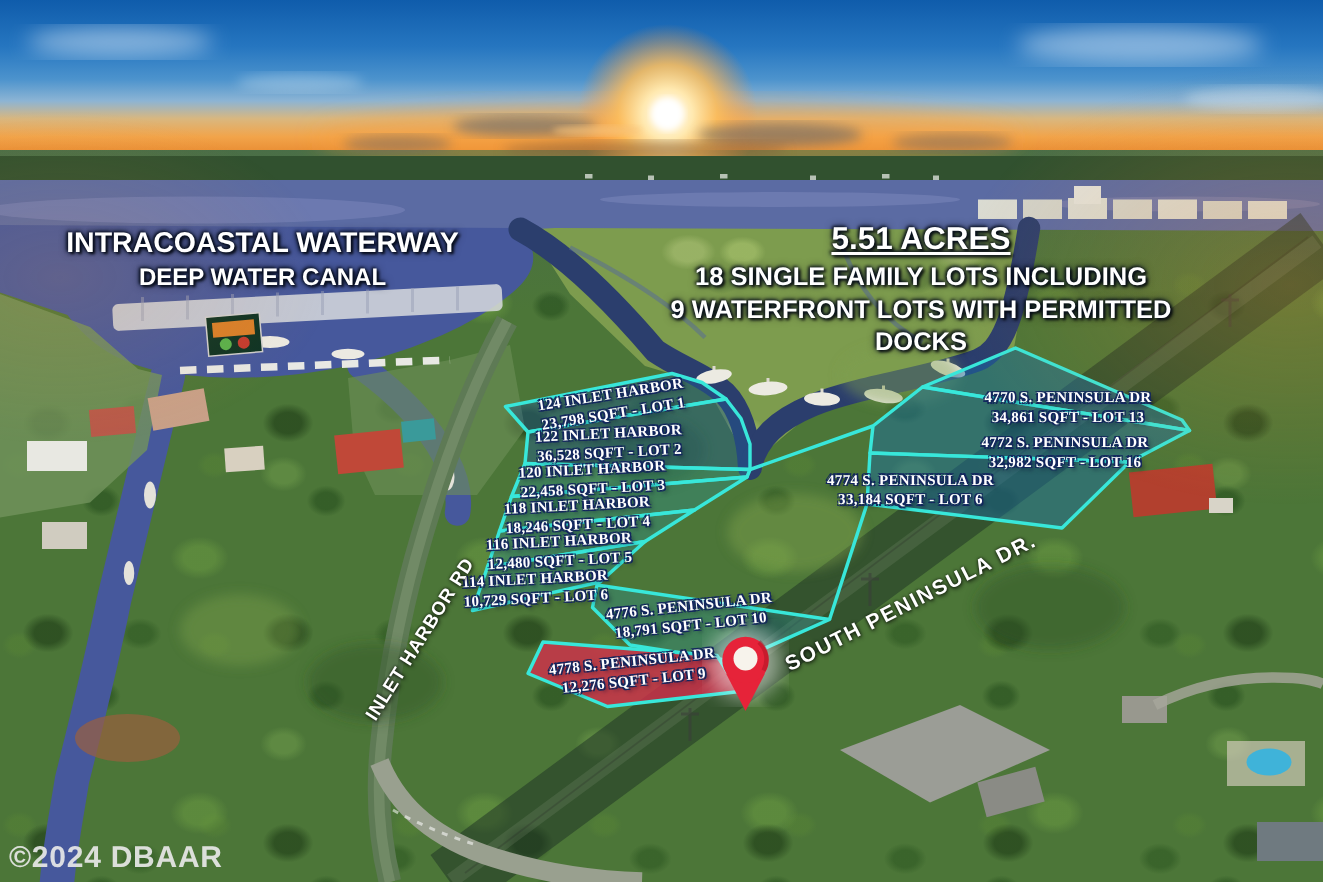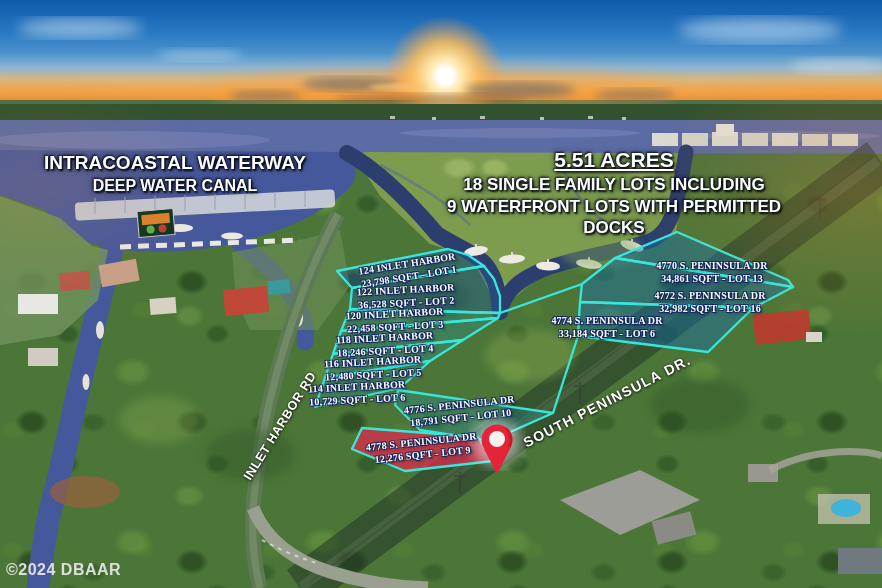--- a/index.html
+++ b/index.html
@@ -63,21 +63,21 @@
   .l9{left:422px;top:448px;transform:translate(-50%,-50%) rotate(-6deg);}
   .l13{left:712px;top:272px;transform:translate(-50%,-50%);}
   .l12{left:690px;top:302px;transform:translate(-50%,-50%);margin-left:20px;}
   .l11{left:607px;top:327px;transform:translate(-50%,-50%);font-family:Liberation Serif, serif;}
   .street{position:absolute;color:#fff;font-weight:700;white-space:nowrap;
       text-shadow:0 1px 3px rgba(0,0,0,.85),0 0 2px rgba(0,0,0,.6);}
   .street-inlet{left:280px;top:426px;font-size:12.5px;letter-spacing:.6px;
       transform:translate(-50%,-50%) rotate(-58deg);}
   .street-south{left:607px;top:401px;font-size:14px;letter-spacing:1.3px;
       transform:translate(-50%,-50%) rotate(-27deg);}
-  .watermark{position:absolute;left:6px;top:561px;font-size:16px;font-weight:700;
+  .watermark{position:absolute;left:6px;top:561px;font-size:20px;font-weight:700;
       color:rgba(232,232,232,.92);letter-spacing:.5px;}
 </style>
 </head>
 <body>
 
 <div class="scene">
 
   <div class="sky"></div>
   <div class="ground"></div>
   <div class="marsh"></div>

